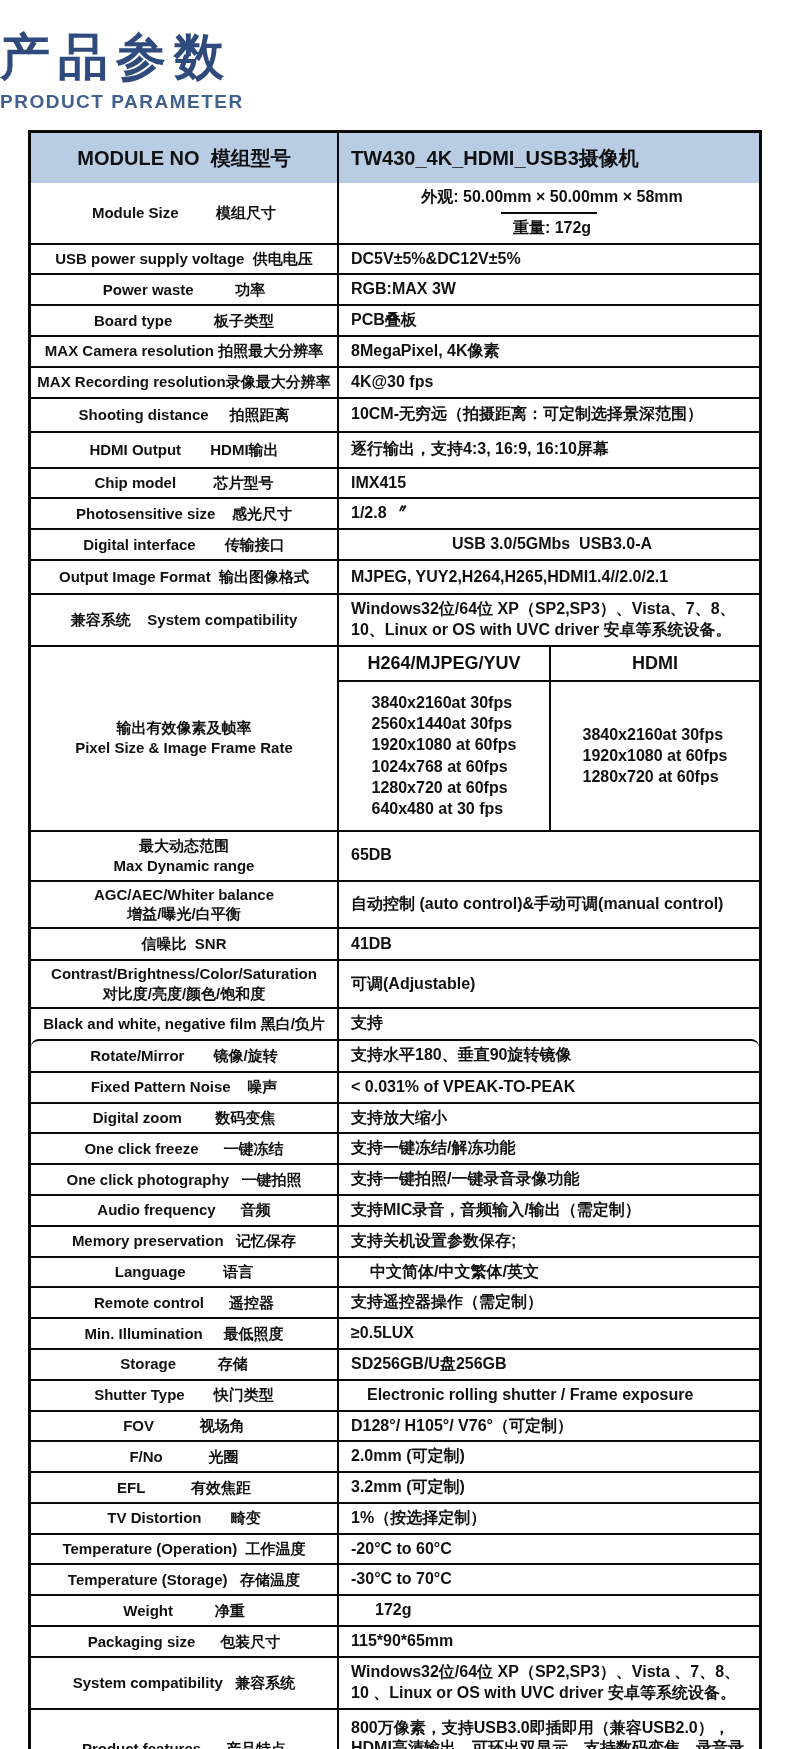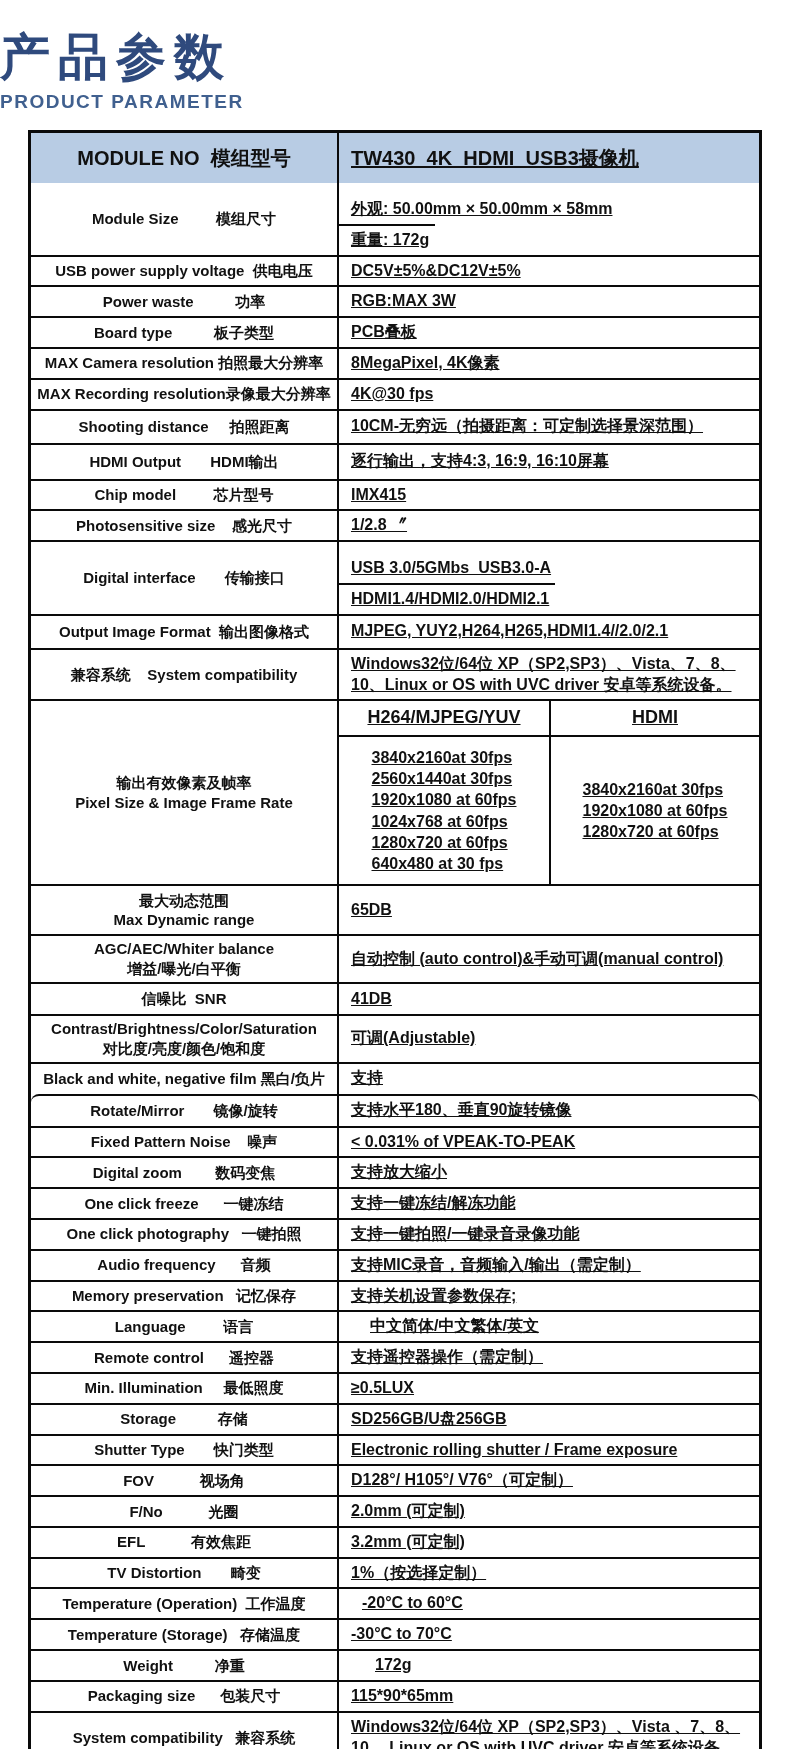--- a/index.html
+++ b/index.html
@@ -42,26 +42,25 @@
     text-align:center;
     font-size:15px; font-weight:700; line-height:1.32;
     padding:3px 4px;
   }
   .cell.value{
     flex:1 1 auto;
     display:flex; align-items:center;
     font-size:16px; font-weight:600; line-height:1.3;
     padding:4px 6px 4px 12px;
     text-align:left;
-    text-decoration:underline;
   }
   .header-row .cell.label{ font-size:20px; font-weight:700; }
   .header-row .cell.value{ font-size:20px; font-weight:700; }
   
-  .cell.value.stacked{ flex-direction:column; align-items:flex-start; padding:0;margin-top:12px; }
+  .cell.value.stacked{ flex-direction:column; align-items:center; padding:0; }
   .subvalue{
     flex:1 1 auto; display:flex; align-items:center;
     padding:4px 6px 4px 12px; min-height:28px;
   }
   .subvalue + .subvalue{ border-top:2px solid var(--border); }
   
   .cell.value.subtable{ flex-direction:row; align-items:stretch; padding:0; }
   .subcol{ flex:1 1 50%; display:flex; flex-direction:column; }
   .subcol + .subcol{ border-left:2px solid var(--border); }
   .subhead{
@@ -126,21 +125,21 @@
       <div class="row">
         <div class="cell label">Chip model         芯片型号</div>
         <div class="cell value">IMX415</div>
       </div>
       <div class="row">
         <div class="cell label">Photosensitive size    感光尺寸</div>
         <div class="cell value">1/2.8 〞</div>
       </div>
       <div class="row">
         <div class="cell label">Digital interface       传输接口</div>
-        <div class="cell value stacked"><div class="subvalue">USB 3.0/5GMbs  USB3.0-A</div><div class="subvalue">HDMI1.4/HDMI2.0/HDMI2.1</div></div>
+        <div class="cell value stacked"><div class="subvalue">USB 3.0/5GMbs  USB3.0-A</div></div>
       </div>
       <div class="row" style="min-height: 34px;">
         <div class="cell label">Output Image Format  输出图像格式</div>
         <div class="cell value">MJPEG, YUY2,H264,H265,HDMI1.4//2.0/2.1</div>
       </div>
       <div class="row" style="min-height: 48px;">
         <div class="cell label">兼容系统    System compatibility</div>
         <div class="cell value">Windows32位/64位 XP（SP2,SP3）、Vista、7、8、10、Linux or OS with UVC driver 安卓等系统设备。</div>
       </div>
       <div class="row">
@@ -215,41 +214,41 @@
         <div class="cell value">支持遥控器操作（需定制）</div>
       </div>
       <div class="row" style="min-height: 27px;">
         <div class="cell label">Min. Illumination     最低照度</div>
         <div class="cell value">≥0.5LUX</div>
       </div>
       <div class="row" style="min-height: 27px; justify-content: flex-end;">
         <div class="cell label">Storage          存储</div>
         <div class="cell value">SD256GB/U盘256GB</div>
       </div>
-      <div class="row" style="min-height: 27px;">
+      <div class="row" style="min-height: 27px; gap: 16px;">
         <div class="cell label">Shutter Type       快门类型</div>
         <div class="cell value">Electronic rolling shutter / Frame exposure</div>
       </div>
       <div class="row" style="min-height: 28px;">
         <div class="cell label">FOV           视场角</div>
         <div class="cell value">D128°/ H105°/ V76°（可定制）</div>
       </div>
       <div class="row" style="min-height: 28px;">
         <div class="cell label">F/No           光圈</div>
         <div class="cell value">2.0mm (可定制)</div>
       </div>
       <div class="row" style="min-height: 26px;">
         <div class="cell label">EFL           有效焦距</div>
         <div class="cell value">3.2mm (可定制)</div>
       </div>
       <div class="row" style="min-height: 27px;">
         <div class="cell label">TV Distortion       畸变</div>
         <div class="cell value">1%（按选择定制）</div>
       </div>
-      <div class="row" style="min-height: 27px; gap: 11px;">
+      <div class="row" style="min-height: 27px;">
         <div class="cell label">Temperature (Operation)  工作温度</div>
         <div class="cell value">-20°C to 60°C</div>
       </div>
       <div class="row" style="min-height: 26px;">
         <div class="cell label">Temperature (Storage)   存储温度</div>
         <div class="cell value">-30°C to 70°C</div>
       </div>
       <div class="row" style="min-height: 28px; gap: 24px;">
         <div class="cell label">Weight          净重</div>
         <div class="cell value">172g</div>

